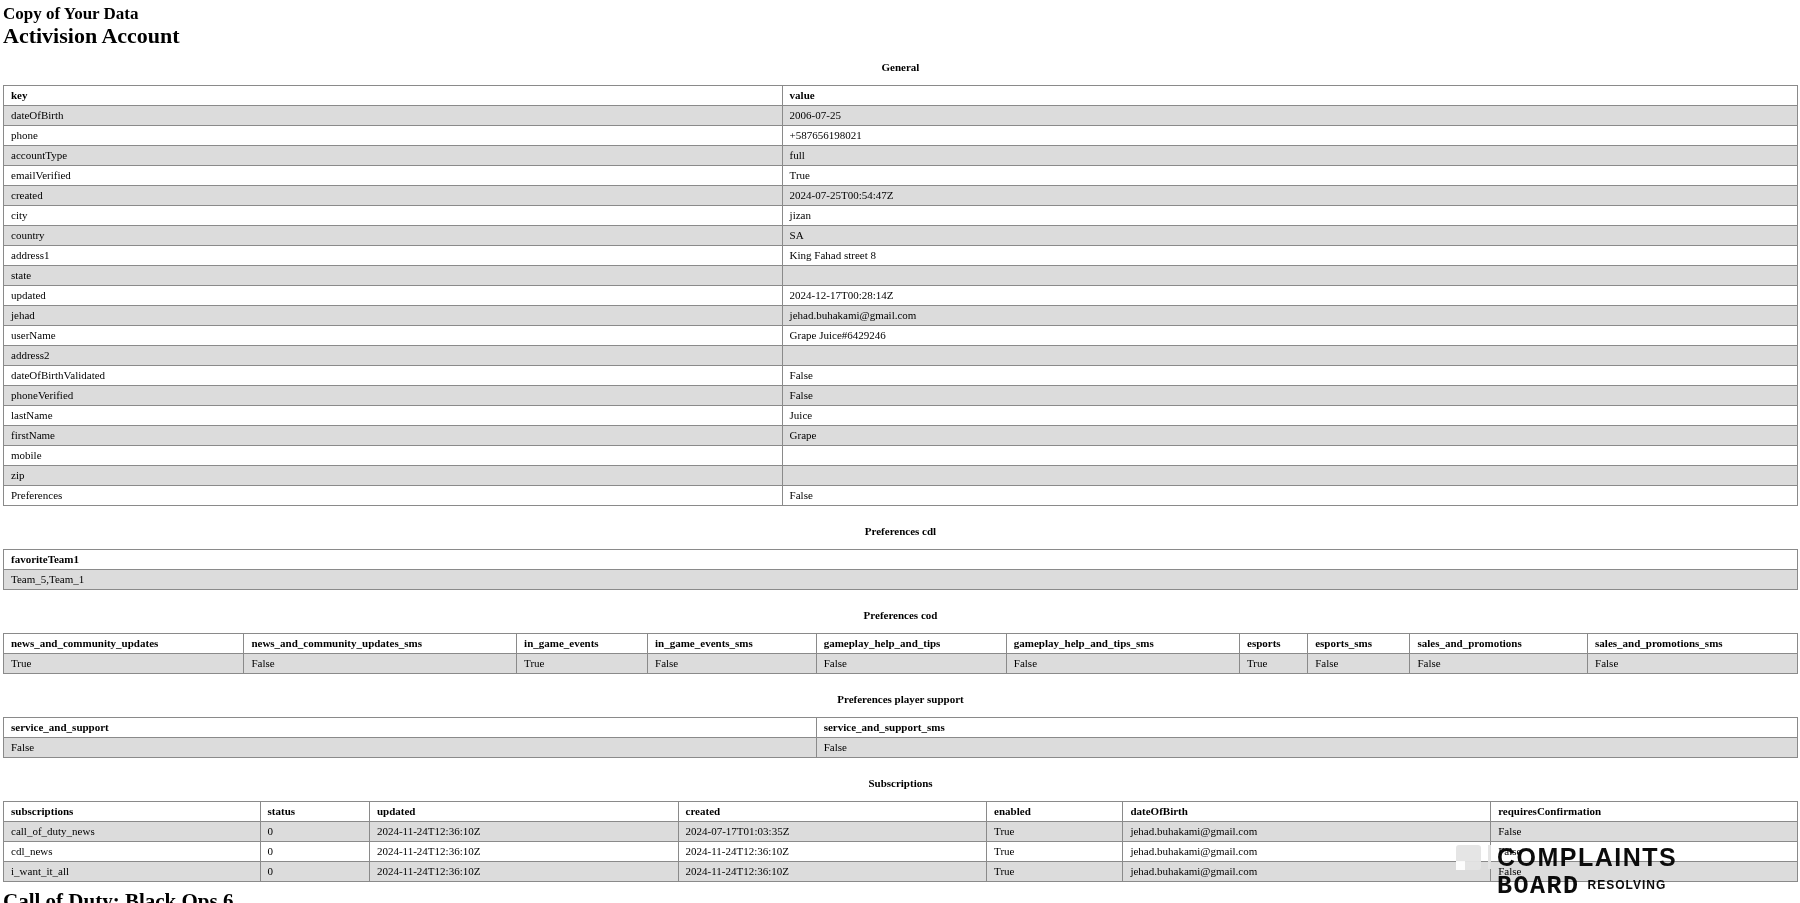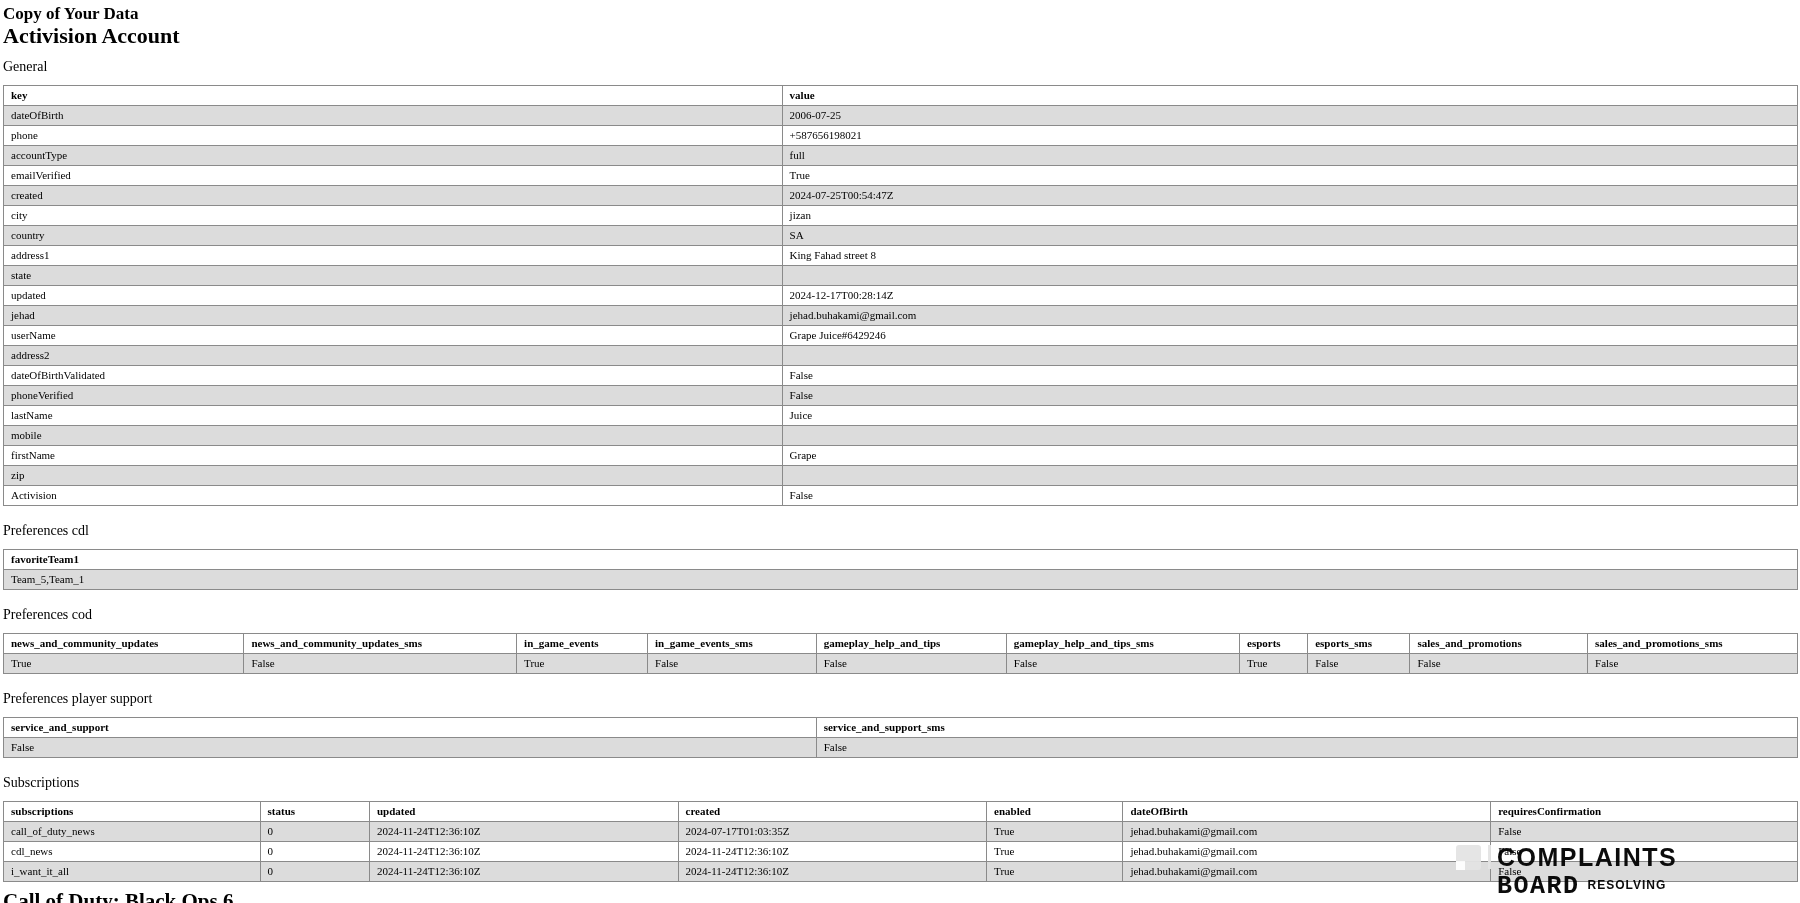--- a/index.html
+++ b/index.html
@@ -23,24 +23,25 @@
     margin: 2px 0 4px 0;
     line-height: 18px;
   }
   .account-title {
     font-size: 22px;
     font-weight: bold;
     margin: 0 0 15px 0;
     line-height: 18px;
   }
   .section-heading {
-    font-size: 14px;
-    font-weight: normal;
+    font-size: 11px;
+    font-weight: bold;
     margin: 18px 0 11px 0;
     line-height: 14px;
+    text-align: center;
   }
   .section-heading.first {
     margin-top: 0;
   }
   .footer-title {
     font-size: 21px;
     font-weight: bold;
     margin: 8px 0 0 0;
     line-height: 23px;
   }
@@ -205,33 +206,33 @@
       </tr>
         <tr>
         <td>phoneVerified</td>
         <td>False</td>
       </tr>
         <tr>
         <td>lastName</td>
         <td>Juice</td>
       </tr>
         <tr>
+        <td>firstName</td>
+        <td>Grape</td>
+      </tr>
+        <tr>
         <td>mobile</td>
         <td></td>
       </tr>
         <tr>
-        <td>firstName</td>
-        <td>Grape</td>
-      </tr>
-        <tr>
         <td>zip</td>
         <td></td>
       </tr>
         <tr>
-        <td>Activision</td>
+        <td>Preferences</td>
         <td>False</td>
       </tr>
     </tbody>
   </table>
 
   <h3 class="section-heading">Preferences cdl</h3>
 
   <table>
     <thead>
       <tr>

